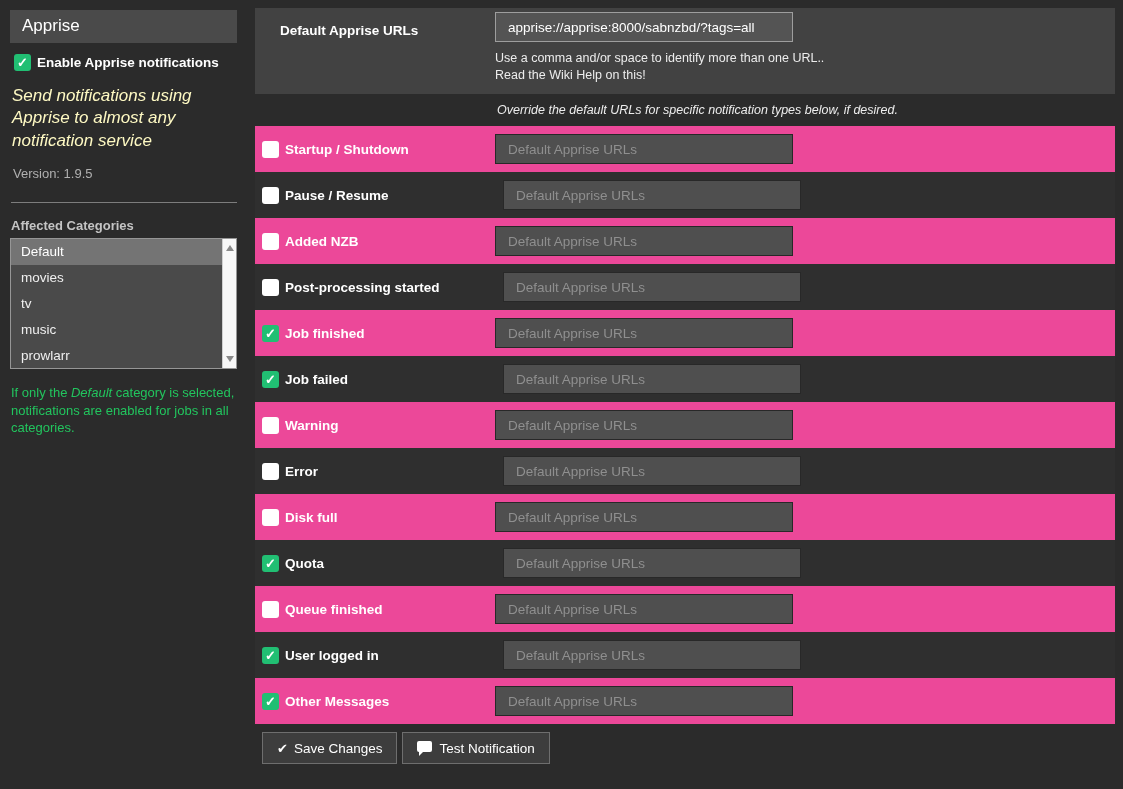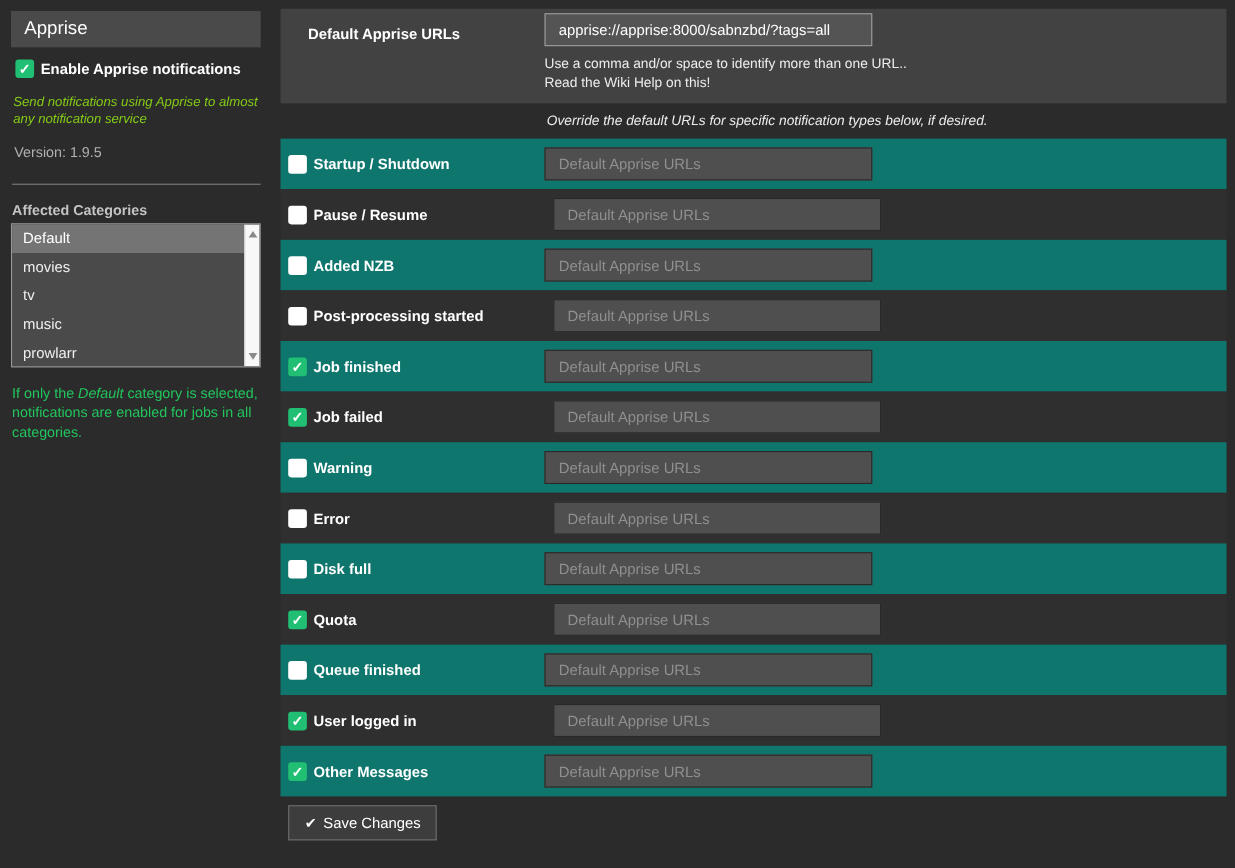--- a/index.html
+++ b/index.html
@@ -21,22 +21,22 @@
     padding: 6px 12px 7px 12px;
     margin-bottom: 11px;
   }
   .enable-row {
     display: flex; align-items: center;
     margin: 0 0 14px 4px;
     font-weight: bold; font-size: 13.5px;
     cursor: pointer;
   }
   .desc {
-    font-style: italic; font-size: 12px; line-height: 1.32;
-    margin: 0 2px 14px 2px; color: #84cc16;
+    font-style: italic; font-size: 17px; line-height: 1.32;
+    margin: 0 2px 14px 2px; color: #fef9c3;
   }
   .version { color: #b0b0b0; font-size: 13px; margin: 0 0 0 3px; }
   .divider { border: none; border-top: 1px solid #7d7d7d; margin: 21px 0 15px 1px; }
   .cat-label { font-weight: bold; font-size: 13px; color: #c4c4c4; margin: 0 0 5px 1px; }
   .listbox {
     display: flex;
     height: 131px;
     border: 1px solid #969696;
     background: #4a4a4a;
     overflow: hidden;
@@ -115,21 +115,21 @@
   .override-note {
     height: 32px; display: flex; align-items: center;
     padding-left: 242px;
     font-style: italic; font-size: 12.5px; color: #ededed;
   }
   .notif-row {
     height: 46px;
     display: flex; align-items: center;
     padding-left: 7px;
   }
-  .notif-row.odd { background: #0f766e; }
+  .notif-row.odd { background: #ec4899; }
   .notif-row.even { background: #2f2f2f; gap: 8px; }
   .notif-left {
     width: 233px; flex-shrink: 0;
     display: flex; align-items: center;
     font-weight: bold; font-size: 13.5px;
   }
   .row-input {
     width: 298px; height: 30px;
     background: #4f4f4f;
     border: 1px solid #282828;
@@ -324,16 +324,20 @@
     </div>
     <input class="row-input" type="text" placeholder="Default Apprise URLs" style="">
   </div>
 </div>
 
     <div class="button-bar">
       <button class="btn">
         <span class="check-icon">✔</span>
         <span>Save Changes</span>
       </button>
+      <button class="btn">
+        <span class="bubble-icon"></span>
+        <span>Test Notification</span>
+      </button>
     </div>
 
   </main>
 </div>
 
 </body></html>

